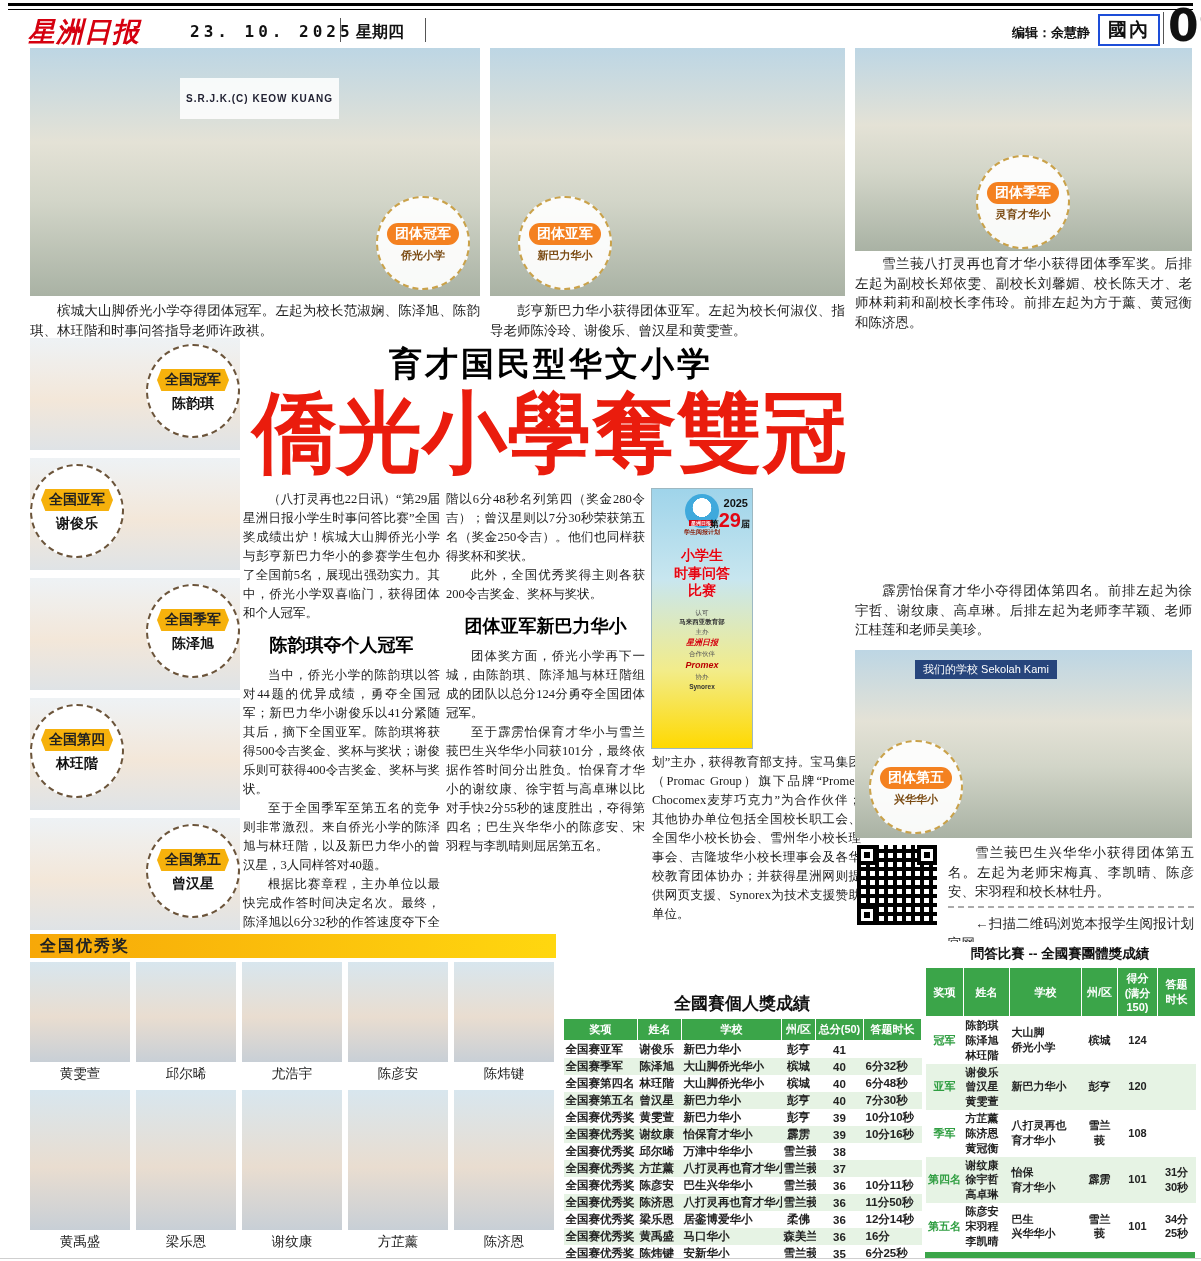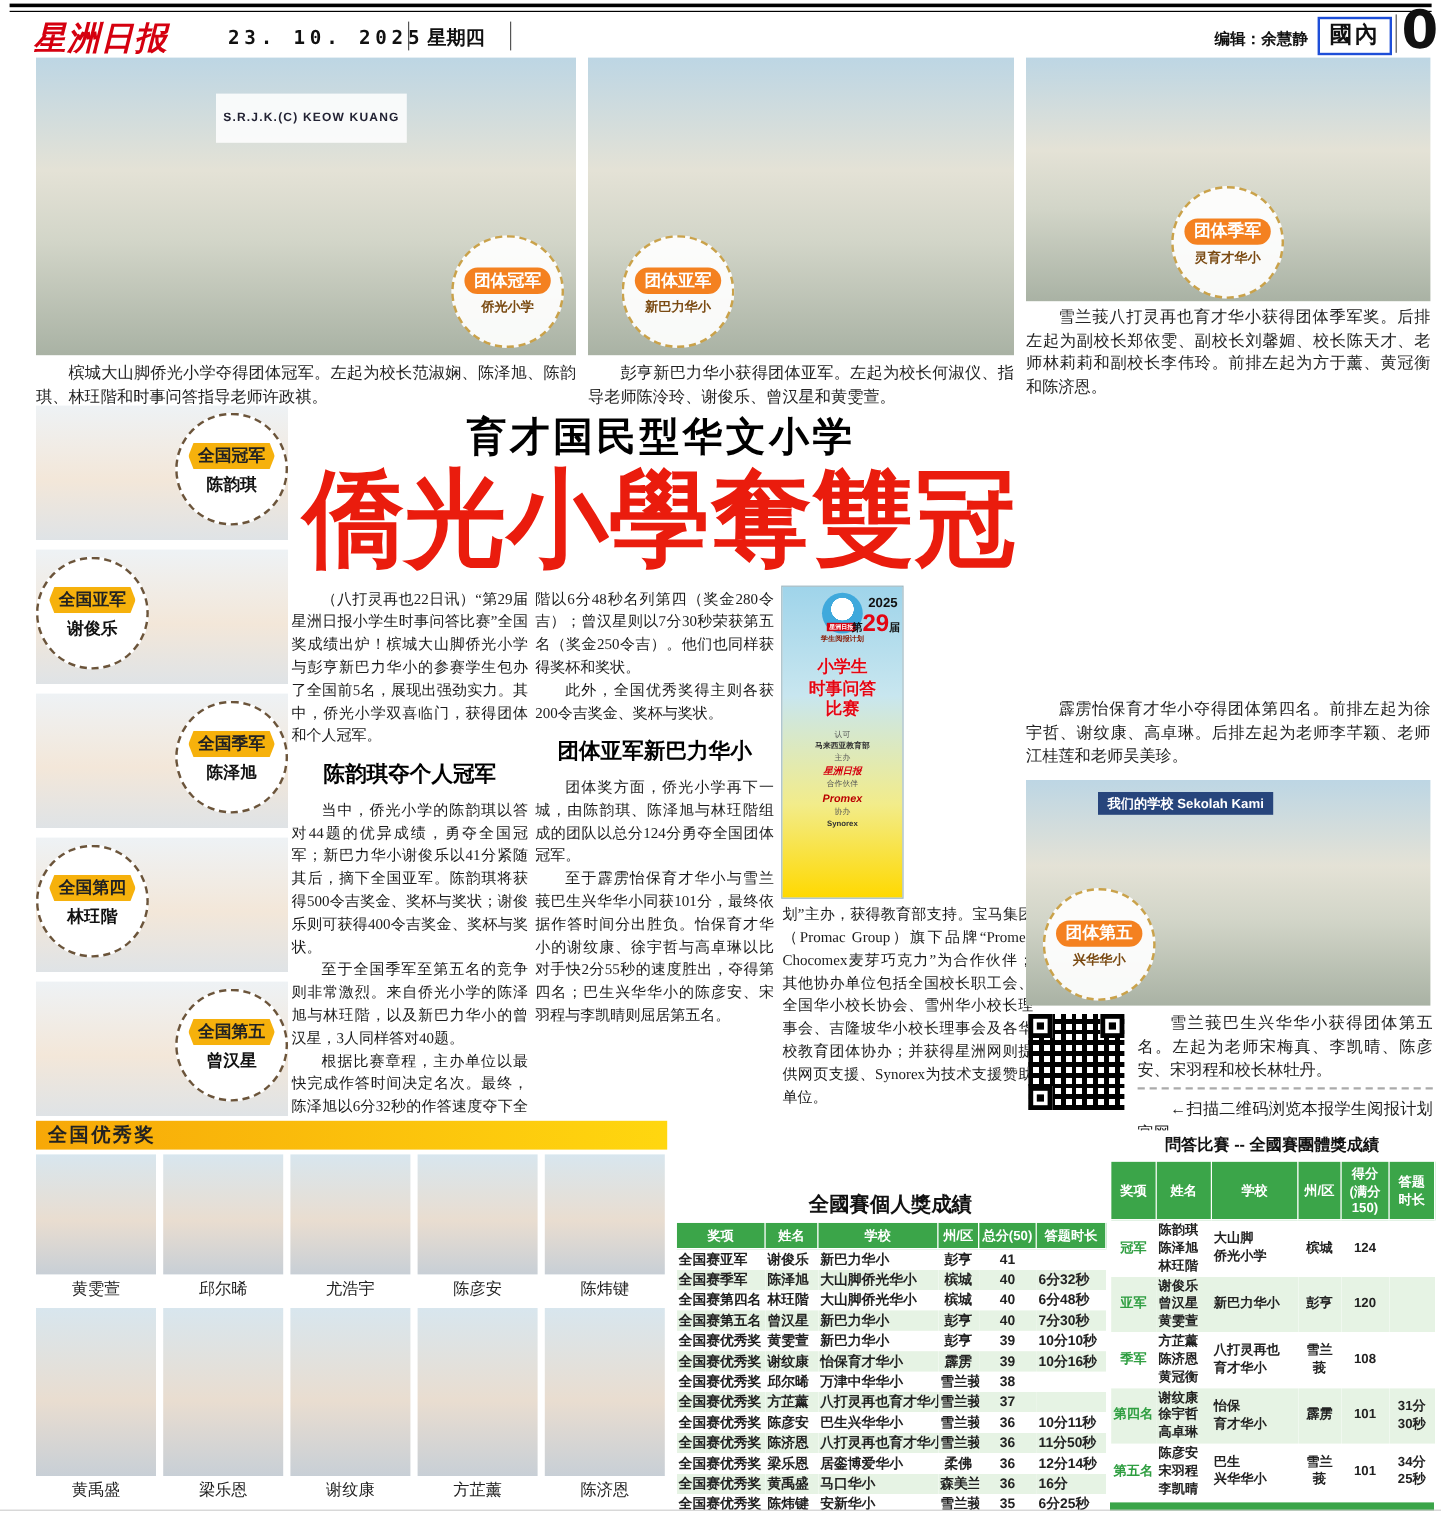--- a/index.html
+++ b/index.html
@@ -21,21 +21,21 @@
            font-size:19px;font-weight:900;text-align:center;line-height:27px;letter-spacing:2px;}
   .hsep3{left:1163px;top:12px;height:32px;border-left:1px solid #555;}
   .hpage{left:1168px;top:0px;font-size:44px;font-weight:700;font-family:"DejaVu Sans",sans-serif;}
 
   
   .ph{background:linear-gradient(180deg,#bdd6e4 0%,#e4e2d6 38%,#d2d5c8 62%,#a9b2a4 100%);
       position:absolute;overflow:hidden;}
   .ph .sign{position:absolute;background:rgba(255,255,255,.85);color:#223;font-weight:700;
             padding:15px 6px;font-size:10px;letter-spacing:1px;}
   .ph .sign2{position:absolute;background:#cfe0ea;color:#445;font-weight:700;padding:1px 6px;font-size:11px;letter-spacing:3px;}
-  .ph .banner{position:absolute;background:#27457c;color:#fff;font-weight:700;padding:2px 8px;font-size:11px;}
+  .ph .banner{position:absolute;background:#27457c;color:#fff;font-weight:400;padding:2px 8px;font-size:11px;}
   .photo1{left:30px;top:48px;width:450px;height:248px;}
   .photo2{left:490px;top:48px;width:355px;height:248px;}
   .photo3{left:855px;top:48px;width:337px;height:203px;}
   .photo4{left:855px;top:330px;width:337px;height:246px;}
   .photo5{left:855px;top:650px;width:337px;height:188px;}
 
   .stamp{position:absolute;width:98px;text-align:center;z-index:3;}
   .stamp .st-ring{background:rgba(255,255,255,.92);border:2px dashed #caa24a;border-radius:50%;
                   width:94px;height:94px;margin:0 auto;display:flex;flex-direction:column;
                   justify-content:center;align-items:center;box-sizing:border-box;}

